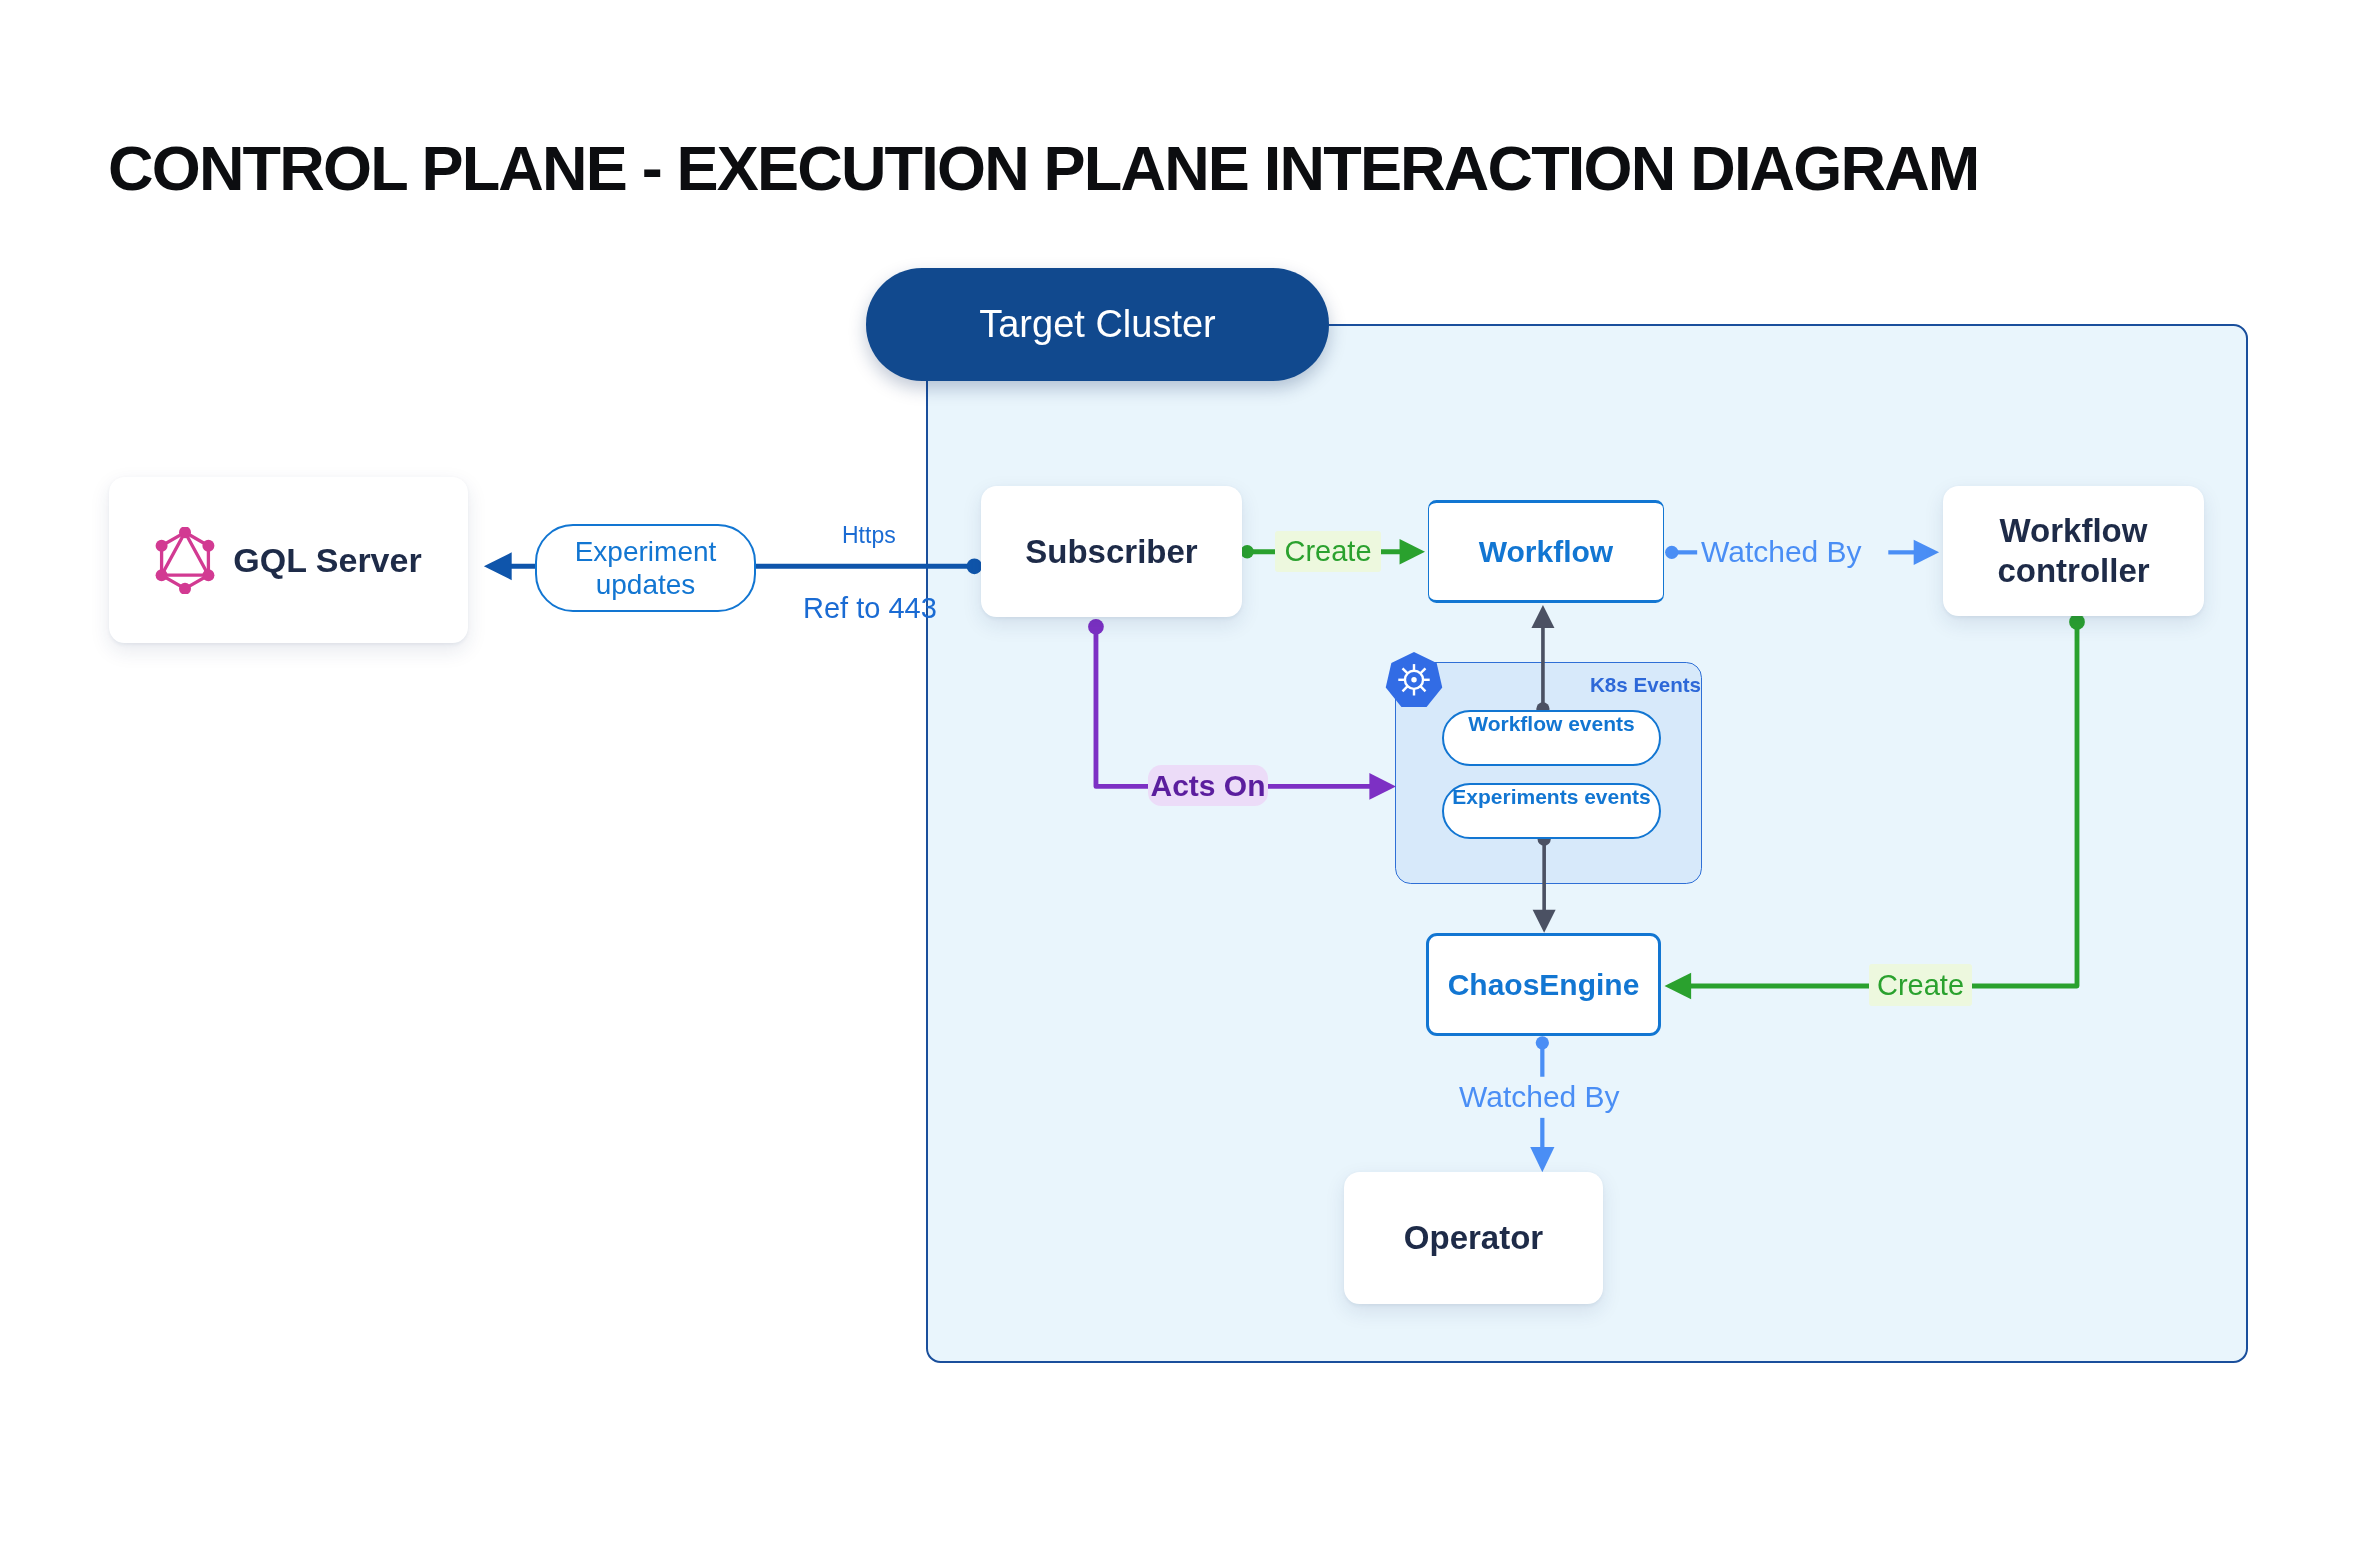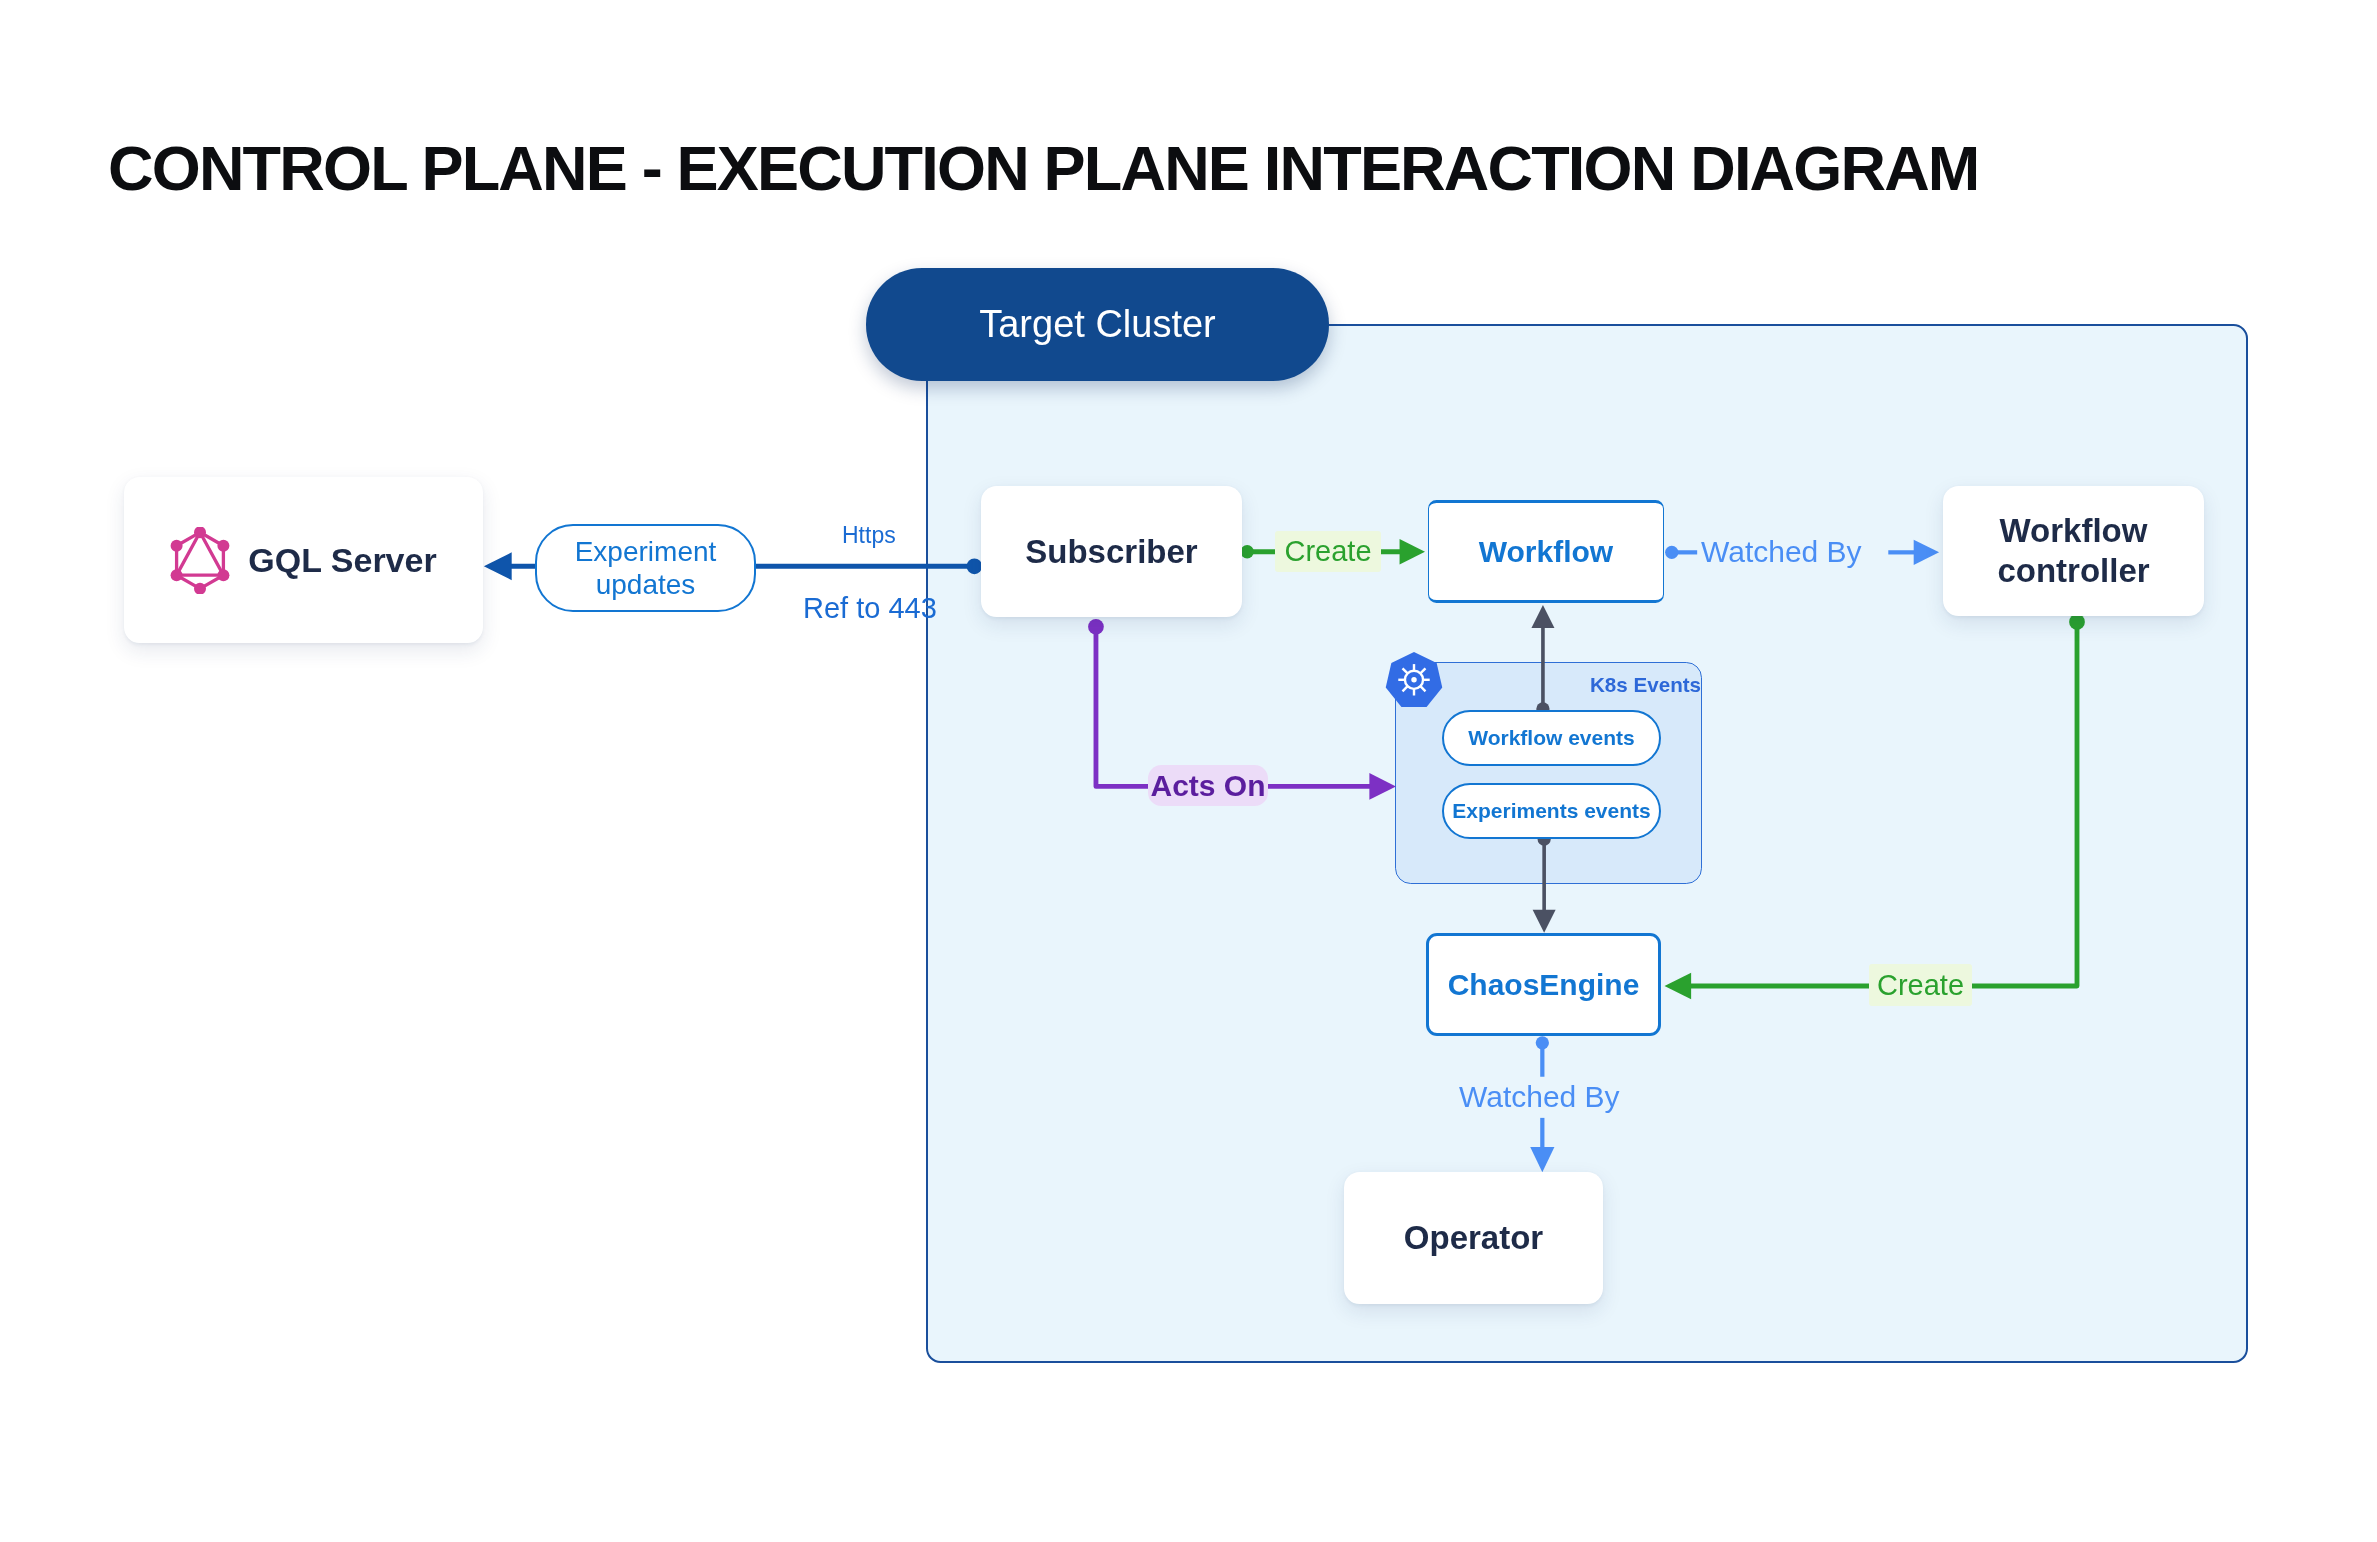--- a/index.html
+++ b/index.html
@@ -21,39 +21,39 @@
     background:#11498e;color:#ffffff;font-size:38px;font-weight:500;
     display:flex;align-items:center;justify-content:center;z-index:4;
     box-shadow:0 7.3px 17px rgba(10,40,90,0.25);
   }
   .card{
     background:#ffffff;border-radius:15.7px;z-index:3;
     box-shadow:0 7.3px 20.6px rgba(25,50,95,0.10), 0 1.2px 3.6px rgba(25,50,95,0.06);
     display:flex;align-items:center;justify-content:center;
     color:#1e2b48;font-weight:700;
   }
-  .gql-card{left:124px;top:477px;width:359px;height:166px;gap:18px;font-size:34px;}
+  .gql-card{left:109px;top:477px;width:359px;height:166px;gap:18px;font-size:34px;}
   .subscriber-card{left:981px;top:486px;width:261px;height:131px;font-size:33px;}
   .controller-card{left:1943px;top:486px;width:261px;height:130px;font-size:33px;line-height:1.22;text-align:center;padding:0 32px;box-sizing:border-box;}
   .operator-card{left:1344px;top:1172px;width:259px;height:132px;font-size:33px;align-items:center;}
   .bluebox{
     background:#ffffff;border:1.8px solid #1276d2;border-top-width:3.6px;border-bottom-width:3.6px;
     border-radius:8.5px;display:flex;align-items:center;justify-content:center;
     color:#1276d2;font-weight:700;z-index:3;box-sizing:border-box;
   }
   .workflow-box{left:1428px;top:500px;width:236px;height:103px;font-size:30px;}
   .chaos-box{left:1426px;top:933px;width:235px;height:103px;font-size:30px;border-width:3px;border-radius:11px;}
   .k8s-box{
     left:1395px;top:662px;width:307px;height:222px;background:#d7e9fa;
     border:1.8px solid #2e6fd6;border-radius:15.7px;z-index:1;box-sizing:border-box;
   }
   .k8s-label{left:1590px;top:673px;font-size:20.6px;font-weight:700;color:#2d68d8;z-index:3;}
   .event-pill{
     background:#ffffff;border:2.4px solid #1276d2;border-radius:28px;
-    display:flex;align-items:center;justify-content:center;
+    display:flex;align-items:flex-start;justify-content:center;
     color:#1276d2;font-size:21px;font-weight:600;z-index:3;box-sizing:border-box;
   }
   .pill-workflow-events{left:1442px;top:710px;width:219px;height:56px;}
   .pill-experiments-events{left:1442px;top:783px;width:219px;height:56px;}
   .k8s-logo{left:1385px;top:652px;width:58px;height:58px;z-index:3;}
   .oval{
     left:535px;top:524px;width:221px;height:88px;border-radius:38px;
     background:#ffffff;border:2.4px solid #1276d2;color:#1276d2;
     font-size:28px;font-weight:500;line-height:1.18;text-align:center;
     display:flex;align-items:center;justify-content:center;z-index:4;box-sizing:border-box;

